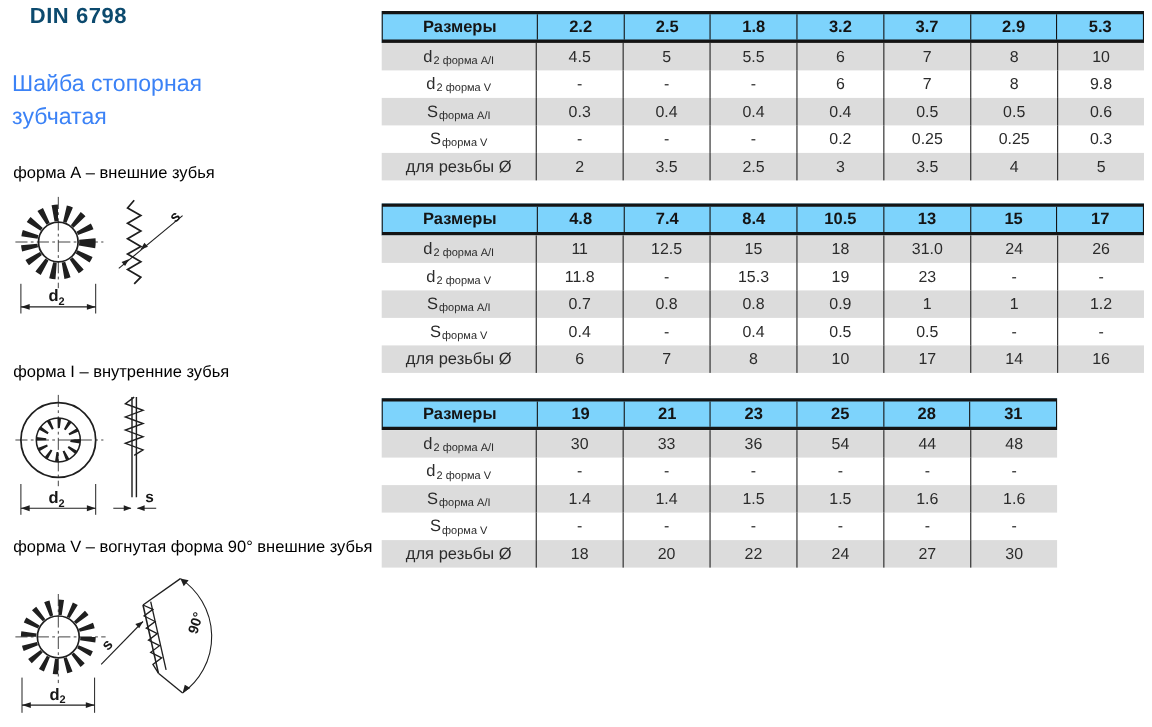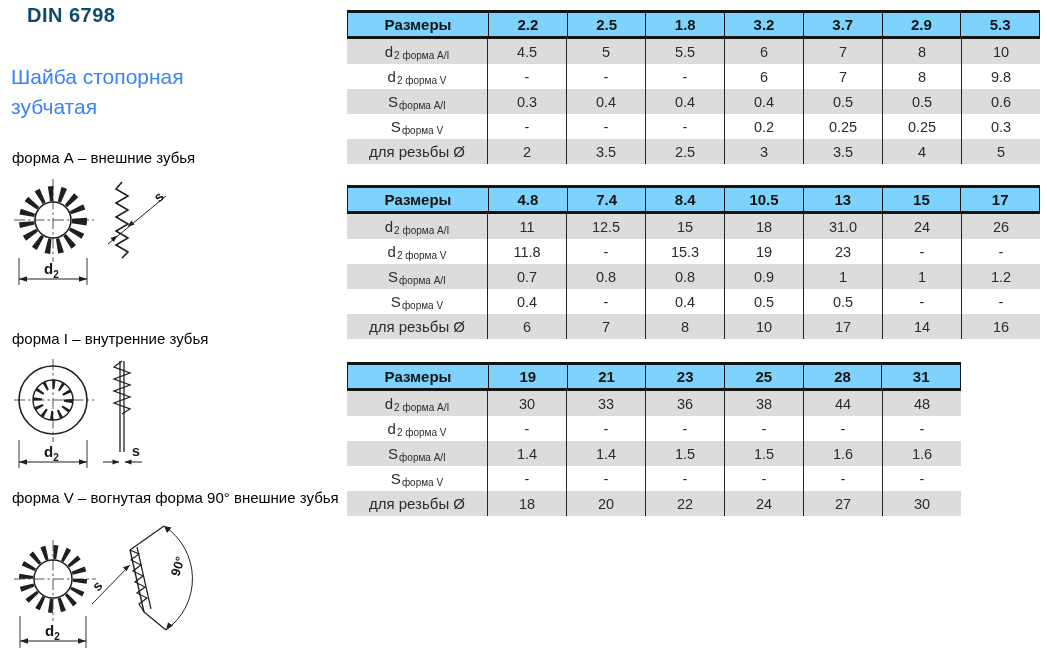--- a/index.html
+++ b/index.html
@@ -298,21 +298,21 @@
       <div class="t-cell">31</div>
     </div>
     <div class="t-row stripe">
       <div class="t-label">
         <span class="lm">d</span>
         <span class="ls">2 форма А/I</span>
       </div>
       <div class="t-cell">30</div>
       <div class="t-cell">33</div>
       <div class="t-cell">36</div>
-      <div class="t-cell">38</div>
+      <div class="t-cell">54</div>
       <div class="t-cell">44</div>
       <div class="t-cell">48</div>
     </div>
     <div class="t-row">
       <div class="t-label">
         <span class="lm">d</span>
         <span class="ls">2 форма V</span>
       </div>
       <div class="t-cell">-</div>
       <div class="t-cell">-</div>

